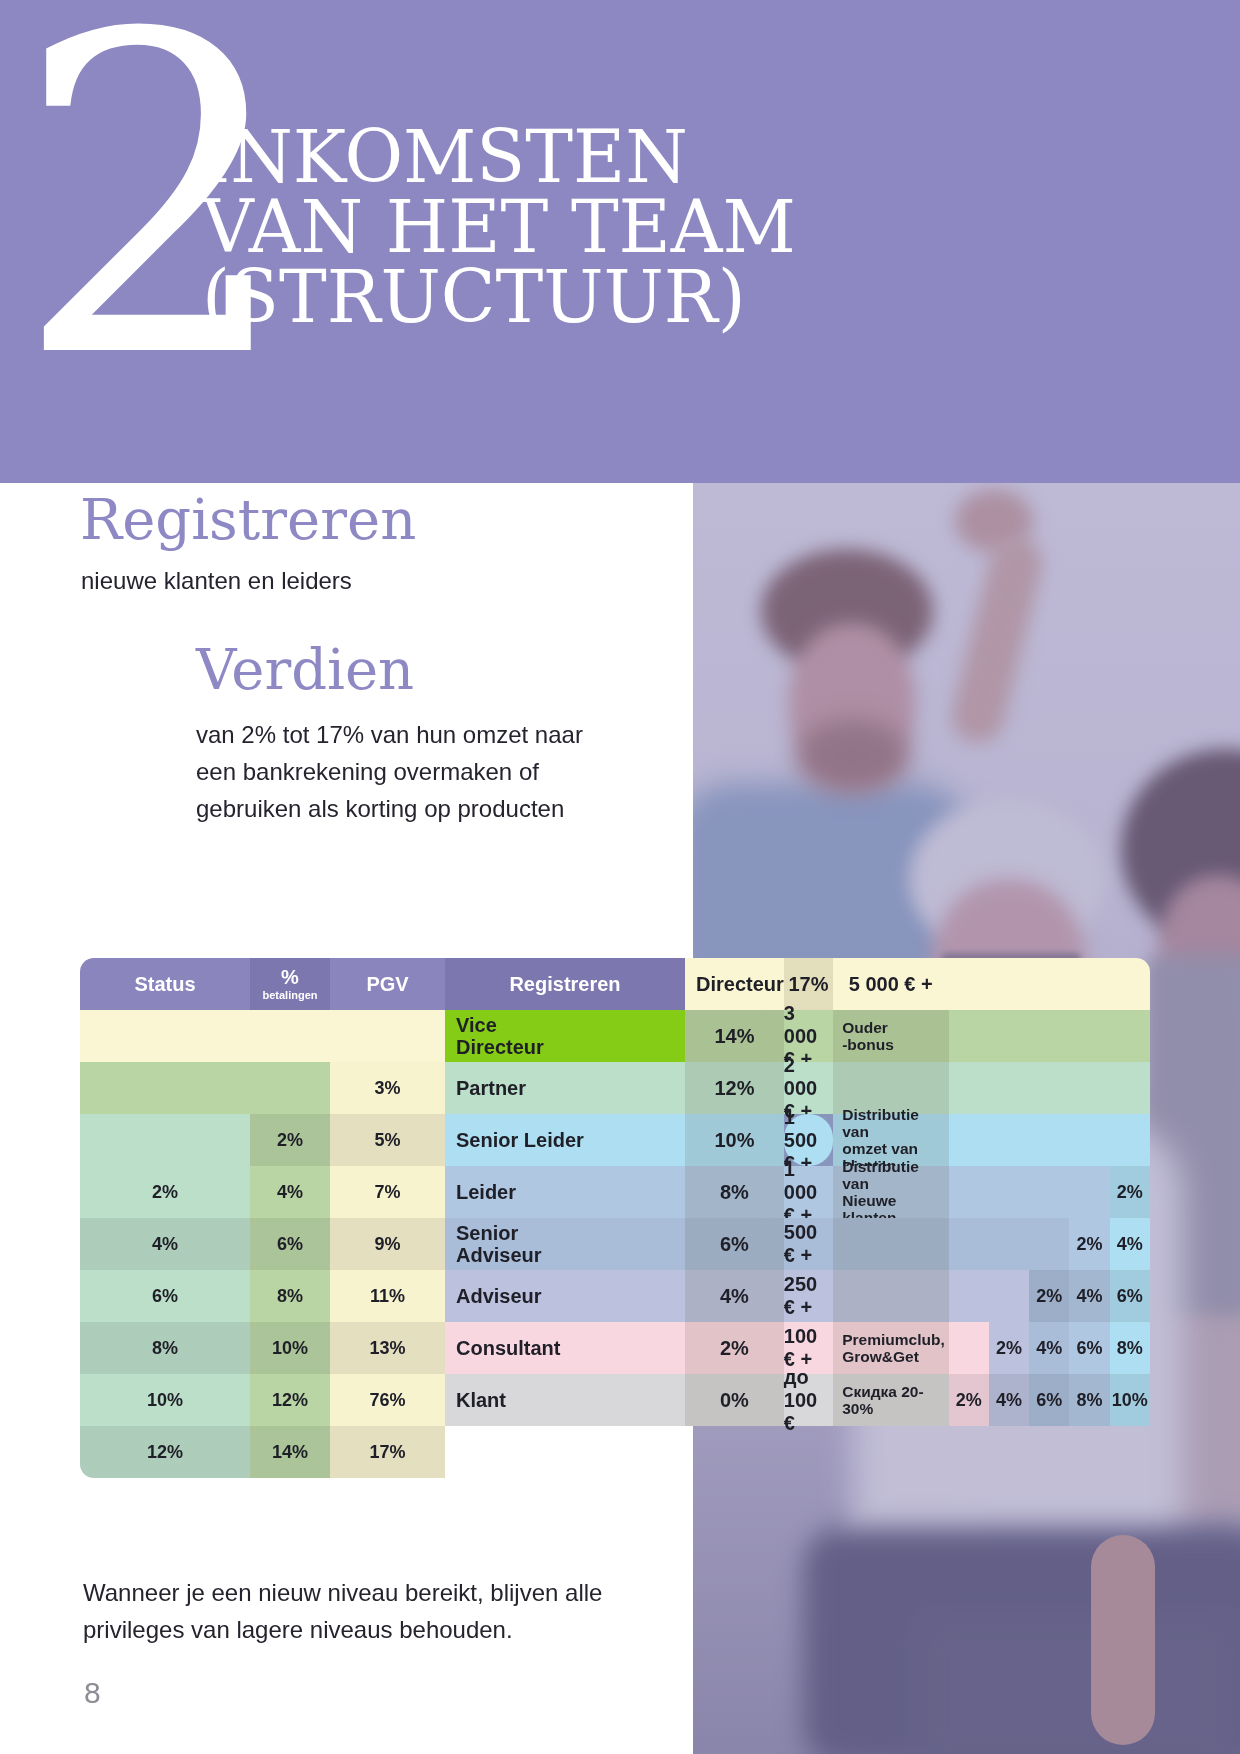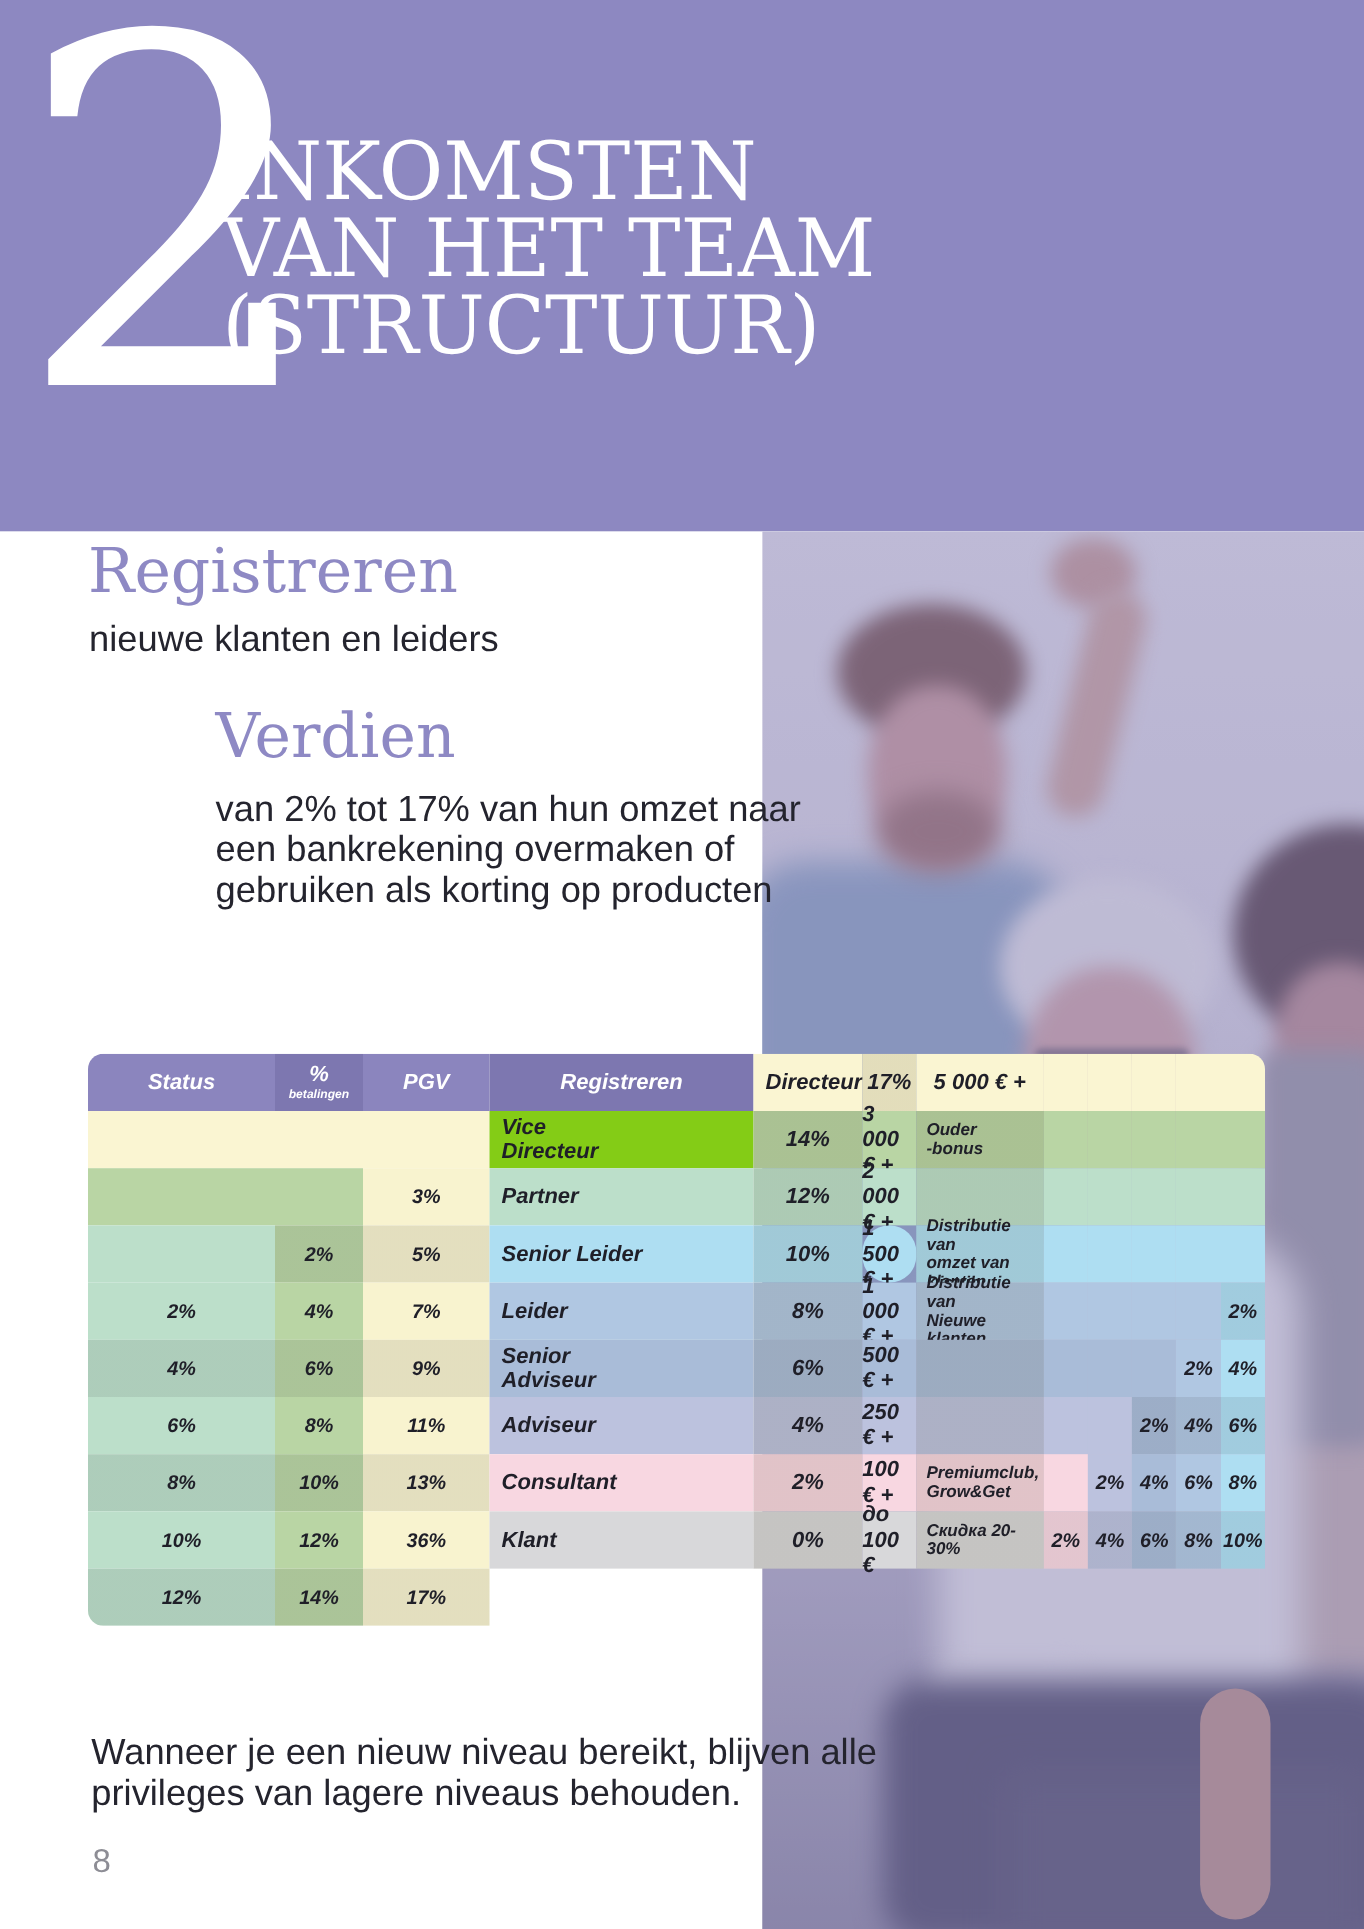--- a/index.html
+++ b/index.html
@@ -36,30 +36,30 @@
   .p-hand{left:398px;top:1052px;width:64px;height:210px;border-radius:32px;background:#bb9490;}
   .p-trousers{left:110px;top:1044px;width:470px;height:240px;border-radius:40px;background:#565374;filter:blur(13px);}
   .p-trousers2{left:220px;top:1130px;width:330px;height:160px;background:#5b5878;filter:blur(16px);}
   .p-shirt-bottom{left:150px;top:1030px;width:150px;height:90px;border-radius:30px;background:#e6e4ee;filter:blur(10px);}
   .p-tint{left:0;top:0;width:547px;height:1271px;background:rgba(125,119,173,.34);}
 
   
   .serif-head{position:absolute;font-family:"DejaVu Serif",serif;color:#8E89C4;font-size:56px;line-height:1;}
   .h-registreren{left:80px;top:492px;}
   .h-verdien{left:196px;top:642px;}
-  .body-text{position:absolute;color:#24242e;font-size:33px;line-height:37px;white-space:pre-line;}
+  .body-text{position:absolute;color:#24242e;font-size:24px;line-height:37px;white-space:pre-line;}
   .t-reg-sub{left:81px;top:562px;}
   .t-verdien-sub{left:196px;top:716px;}
   .t-footnote{left:83px;top:1574px;}
   .page-num{position:absolute;left:84px;top:1676px;font-size:30px;color:#8d8d95;}
 
   
   .tbl{position:absolute;left:80px;top:958px;width:1070px;display:grid;
        grid-template-columns:170px 80px 115px 240px repeat(8,1fr);
-       grid-auto-rows:52px;border-radius:14px;overflow:hidden;font-style:italic;}
+       grid-auto-rows:52px;border-radius:14px;overflow:hidden;}
   .cell{display:flex;align-items:center;color:#1f1f28;}
   .th{justify-content:center;color:#ffffff;font-weight:bold;font-size:20px;text-align:center;}
   .th.light{background:#8B85BE;}
   .th.dark{background:#7D77B0;}
   .th.span8{grid-column:span 8;}
   .pct-head{flex-direction:column;line-height:1;justify-content:center;}
   .pct-head .sub{font-size:11px;margin-top:3px;font-weight:bold;}
   .c-status{font-weight:bold;font-size:20px;padding-left:11px;line-height:22px;white-space:pre-line;}
   .c-pct{justify-content:center;font-weight:bold;font-size:20px;}
   .c-pgv{justify-content:flex-end;padding-right:16px;font-weight:bold;font-size:20px;}
@@ -210,21 +210,21 @@
       <div class="cell c-pgv" style="background-color: rgb(248, 215, 225);">100 € +</div>
       <div class="cell c-priv mut" style="background-color: rgb(248, 215, 225);">Premiumclub,
 Grow&amp;Get</div>
       <div class="cell c-val" style="background-color: rgb(248, 215, 225);"></div>
       <div class="cell c-val" style="background-color: rgb(188, 194, 222);">2%</div>
       <div class="cell c-val" style="background-color: rgb(169, 188, 216);">4%</div>
       <div class="cell c-val" style="background-color: rgb(176, 199, 226);">6%</div>
       <div class="cell c-val" style="background-color: rgb(174, 222, 242);">8%</div>
       <div class="cell c-val" style="background-color: rgb(188, 223, 202);">10%</div>
       <div class="cell c-val" style="background-color: rgb(185, 213, 164);">12%</div>
-      <div class="cell c-val" style="background-color: rgb(248, 243, 207);">36%</div>
+      <div class="cell c-val" style="background-color: rgb(248, 243, 207);">76%</div>
       <div class="cell c-status" style="background-color: rgb(216, 216, 218);">Klant</div>
       <div class="cell c-pct mut" style="background-color: rgb(216, 216, 218);">0%</div>
       <div class="cell c-pgv" style="background-color: rgb(216, 216, 218);">до 100 €</div>
       <div class="cell c-priv mut" style="background-color: rgb(216, 216, 218);">Скидка 20-30%</div>
       <div class="cell c-val shade" style="background-color: rgb(248, 215, 225);">2%</div>
       <div class="cell c-val shade" style="background-color: rgb(188, 194, 222);">4%</div>
       <div class="cell c-val shade" style="background-color: rgb(169, 188, 216);">6%</div>
       <div class="cell c-val shade" style="background-color: rgb(176, 199, 226);">8%</div>
       <div class="cell c-val shade" style="background-color: rgb(174, 222, 242);">10%</div>
       <div class="cell c-val shade" style="background-color: rgb(188, 223, 202);">12%</div>

